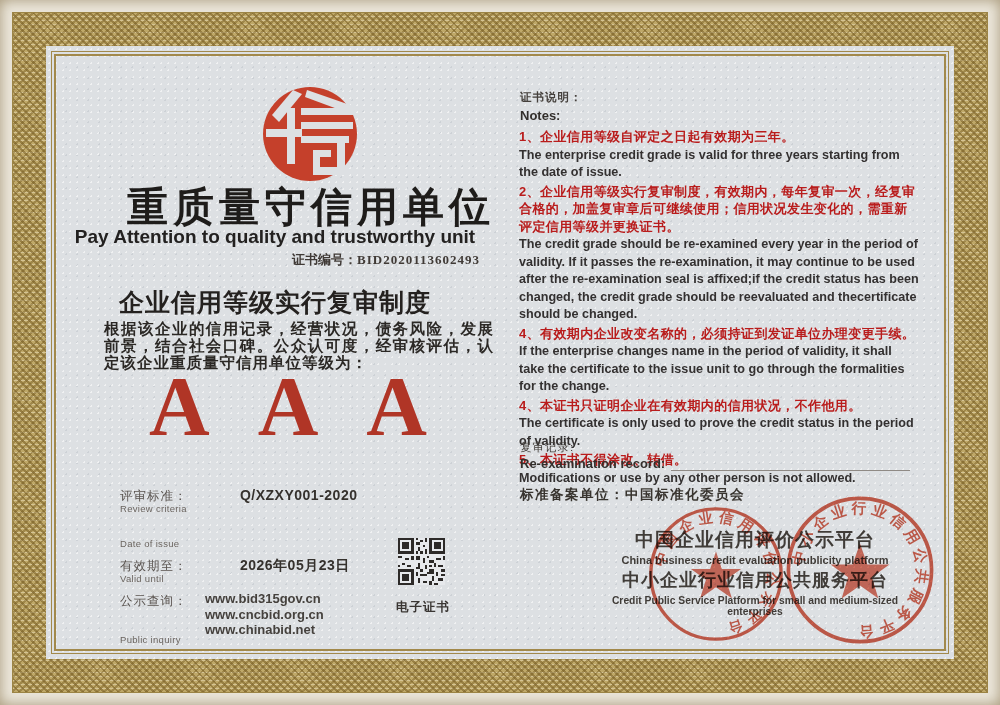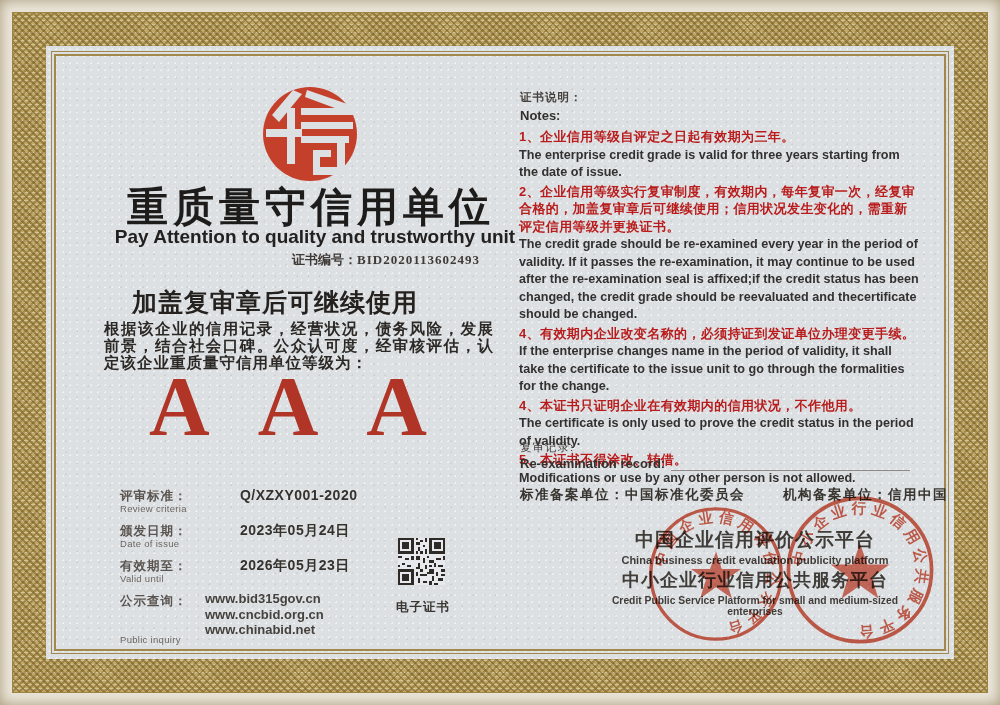--- a/index.html
+++ b/index.html
@@ -15,29 +15,29 @@
     background-image:
       radial-gradient(rgba(255,255,255,.55) 1px, transparent 1px),
       radial-gradient(rgba(150,156,168,.22) 1px, transparent 1px);
     background-size:7px 7px,11px 11px;background-position:0 0,4px 5px;}
   .frame-a{position:absolute;inset:51px;border:1px solid #a2894b;pointer-events:none;}
   .frame-b{position:absolute;inset:54px;border:2px solid #a2894b;pointer-events:none;}
   .content{position:absolute;inset:0;color:#2c2a27;}
   .abs{position:absolute;}
 
   .title{left:55px;top:180px;width:440px;text-align:right;font-size:41px;font-weight:700;letter-spacing:5px;color:#1e1c1a;}
-  .subtitle{left:55px;top:226px;width:440px;text-align:center;font-size:19px;font-weight:700;color:#232120;padding-left:40px;}
+  .subtitle{left:55px;top:226px;width:440px;text-align:center;font-size:19px;font-weight:700;color:#232120;}
   .certno{left:60px;top:251px;width:420px;text-align:right;font-size:13px;font-weight:700;color:#403a36;}
   .certno .num{font-family:"Liberation Serif",serif;letter-spacing:1px;}
   .company{left:55px;top:286px;width:440px;text-align:center;font-size:25px;font-weight:700;letter-spacing:1px;color:#24211f;}
   .statement-cn{left:104px;top:321px;width:390px;font-size:15.5px;font-weight:700;line-height:16.8px;letter-spacing:1px;text-align:justify;color:#2b2825;}
   .grade{left:55px;top:358px;width:440px;text-align:center;font-family:"Liberation Serif",serif;font-size:84px;font-weight:700;letter-spacing:48px;padding-left:74px;box-sizing:border-box;color:#b03526;}
   .statement-en{left:102px;top:431px;width:392px;font-family:"Liberation Serif",serif;font-size:12px;font-weight:700;line-height:17px;text-align:justify;color:#2f2b28;}
 
-  .field-label{font-size:12.5px;font-weight:700;color:#5a5450;letter-spacing:1px;}
+  .field-label{font-size:12.5px;font-weight:400;color:#5a5450;letter-spacing:1px;}
   .field-value{font-size:14px;font-weight:700;color:#35312d;letter-spacing:.5px;margin-left:48px;}
   .field-sub{font-size:9.5px;color:#6b6560;letter-spacing:.3px;}
   .urls{line-height:15.5px;font-size:13px;font-weight:700;color:#45413d;}
 
   .qr{left:398px;top:538px;width:47px;height:47px;}
   .qr-label{left:396px;top:599px;width:56px;font-size:12.5px;font-weight:700;letter-spacing:1px;color:#3a3633;}
 
   .notes-head-cn{left:520px;top:90px;font-size:11.5px;font-weight:700;color:#45403c;letter-spacing:1px;}
   .notes-head-en{left:520px;top:108px;font-size:13px;font-weight:700;color:#332f2c;}
   .notes{left:519px;top:128px;width:400px;}
@@ -90,34 +90,30 @@
         </g>
       </svg>
     </div>
 
     <div class="abs title">重质量守信用单位</div>
     <div class="abs subtitle">Pay Attention to quality and trustworthy unit</div>
     <div class="abs certno">
       <span>证书编号：</span><span class="num">BID2020113602493</span>
     </div>
 
-    <div class="abs company">加盖复审章后可继续使用</div>
+    <div class="abs company">企业信用等级实行复审制度</div>
     <div class="abs statement-cn">根据该企业的信用记录，经营状况，债务风险，发展前景，结合社会口碑。公众认可度，经审核评估，认定该企业重质量守信用单位等级为：</div>
     <div class="abs grade">AAA</div>
 
     <div class="abs" style="left:120px;top:486px;">
       <span class="field-label">评审标准：</span>
       <span class="field-value">Q/XZXY001-2020</span>
     </div>
     <div class="abs field-sub" style="left:120px;top:503px;">Review criteria</div>
 
-    <div class="abs" style="left:120px;top:521px;">
-      <span class="field-label">颁发日期：</span>
-      <span class="field-value">2023年05月24日</span>
-    </div>
     <div class="abs field-sub" style="left:120px;top:538px;">Date of issue</div>
 
     <div class="abs" style="left:120px;top:556px;">
       <span class="field-label">有效期至：</span>
       <span class="field-value">2026年05月23日</span>
     </div>
     <div class="abs field-sub" style="left:120px;top:573px;">Valid until</div>
 
     <div class="abs" style="left:120px;top:591px;">
       <span class="field-label">公示查询：</span>
@@ -208,23 +204,20 @@
     <div class="abs reexam-cn">复审记录:</div>
     <div class="abs reexam-row">
       <span class="lbl">Re-examination record:</span>
       <span class="line"></span>
     </div>
 
     <div class="abs registry">
       <span>
         <span>标准备案单位：</span><span>中国标准化委员会</span>
       </span>
-      <span>
-        <span>机构备案单位：</span><span>信用中国</span>
-      </span>
     </div>
 
     <div class="abs platform">
       <div class="p1">中国企业信用评价公示平台</div>
       <div class="p1e">China business credit evaluation publicity platform</div>
       <div class="p2">中小企业行业信用公共服务平台</div>
       <div class="p2e">Credit Public Service Platform for small and medium-sized enterprises</div>
     </div>
 
     <div class="seal seal-left">

